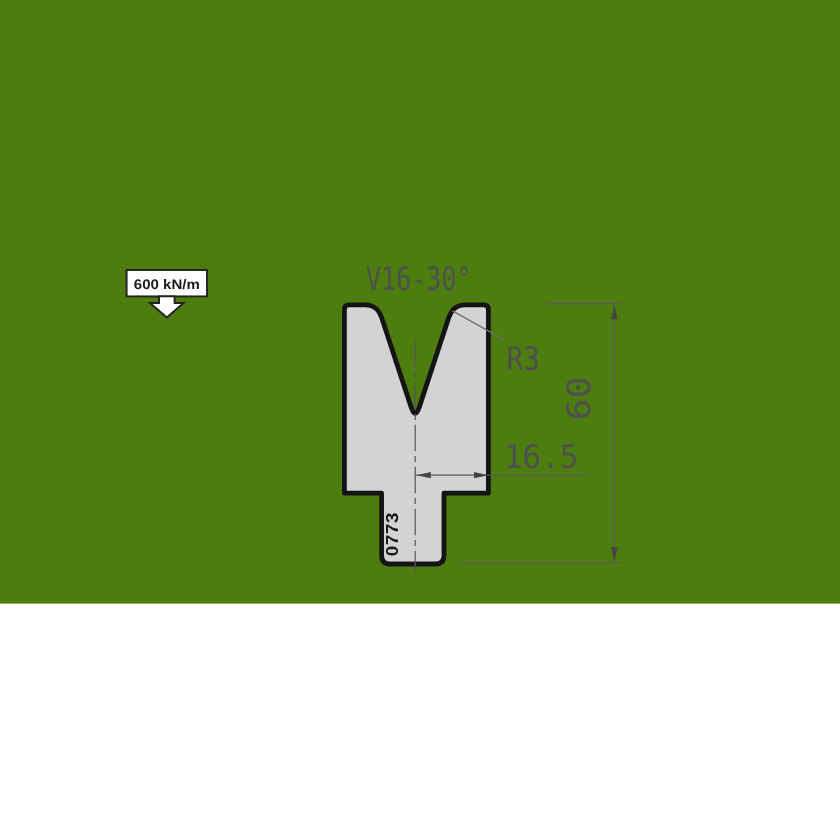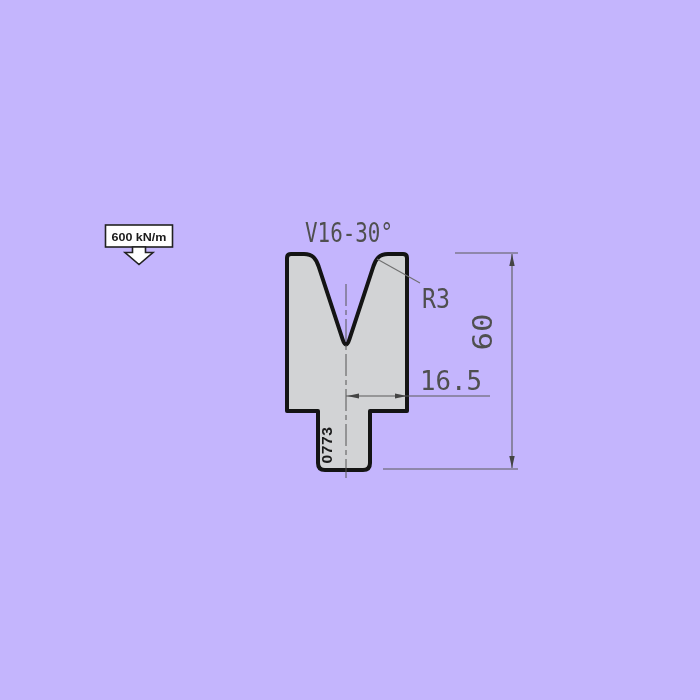--- a/index.html
+++ b/index.html
@@ -7,22 +7,22 @@
     padding: 0;
     width: 700px;
     height: 700px;
     background: #ffffff;
     overflow: hidden;
     font-family: "DejaVu Sans Mono", monospace;
   }
   .stage {
     position: relative;
     width: 700px;
-    height: 700px;
-    background: #c4b5fd;
+    height: 503px;
+    background: #4d7c0f;
   }
   svg { display: block; }
 
   
   .dim-text {
     font-family: "DejaVu Sans Mono", monospace;
     font-size: 27px;
     fill: #4f4f4f;
     font-weight: 400;
   }

